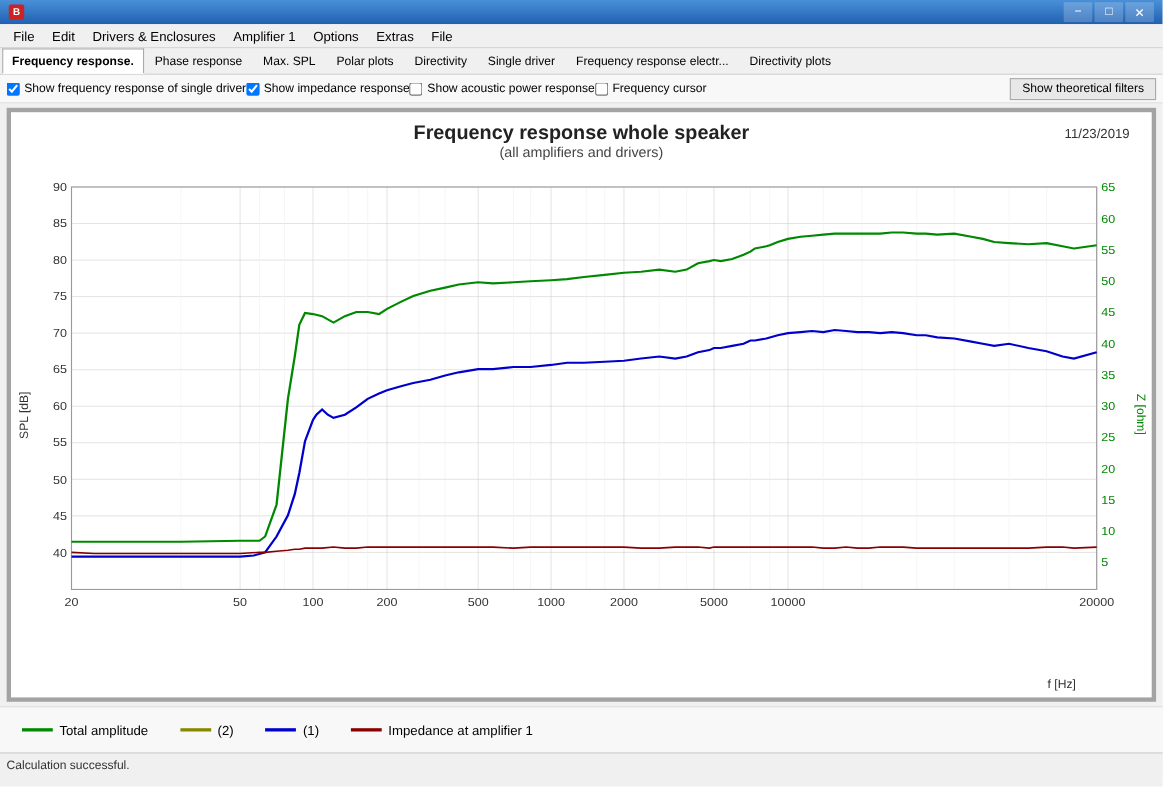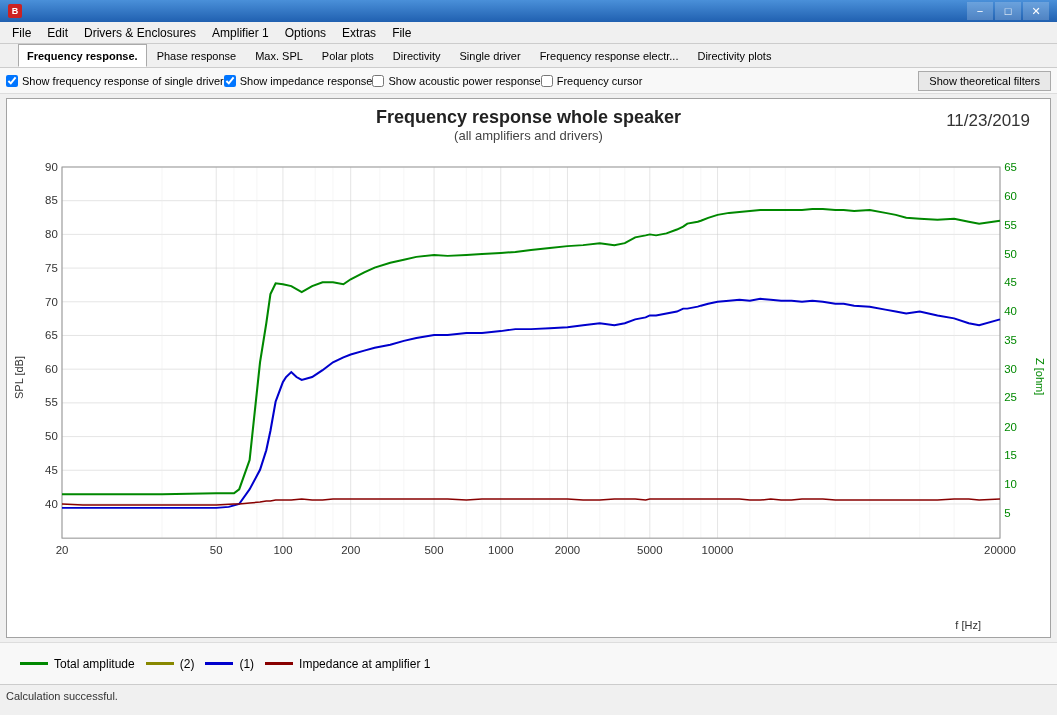--- a/index.html
+++ b/index.html
@@ -69,21 +69,21 @@
       height: 100%;
       display: flex;
       align-items: center;
     }
     .toolbar {
       background: #f0f0f0;
       height: 24px;
       display: flex;
       align-items: flex-start;
       border-bottom: 1px solid #ccc;
-      padding: 0 18px;
+      padding: 0 2px;
       gap: 1px;
     }
     .tab-item {
       padding: 2px 8px;
       font-size: 11px;
       cursor: pointer;
       height: 100%;
       display: flex;
       align-items: center;
       white-space: nowrap;
@@ -118,42 +118,42 @@
       background: #e8e8e8;
       border: 1px solid #aaa;
       padding: 2px 10px;
       font-size: 11px;
       cursor: pointer;
       height: 20px;
     }
     .chart-container {
       background: white;
       margin: 4px 6px;
-      border: 1px solid #a3a3a3;
+      border: 4px solid #a3a3a3;
       position: relative;
       height: 540px;
     }
     .chart-title {
       text-align: center;
       padding-top: 8px;
     }
     .chart-title-main {
       font-size: 18px;
       font-weight: bold;
       color: #222;
     }
     .chart-title-sub {
       font-size: 13px;
       color: #444;
     }
     .chart-date {
       position: absolute;
       top: 12px;
       right: 20px;
-      font-size: 17px;
+      font-size: 12px;
       color: #333;
     }
     .chart-area {
       position: absolute;
       left: 55px;
       right: 50px;
       top: 68px;
       bottom: 50px;
     }
     .y-label-left {
@@ -186,21 +186,21 @@
       bottom: 6px;
       right: 69px;
       font-size: 11px;
       color: #333;
     }
     .legend {
       background: #f8f8f8;
       height: 42px;
       display: flex;
       align-items: center;
-      gap: 11px;
+      gap: 29px;
       padding: 0 20px;
       border-top: 1px solid #ddd;
     }
     .legend-item {
       display: flex;
       align-items: center;
       gap: 6px;
       font-size: 12px;
     }
     .legend-line {

